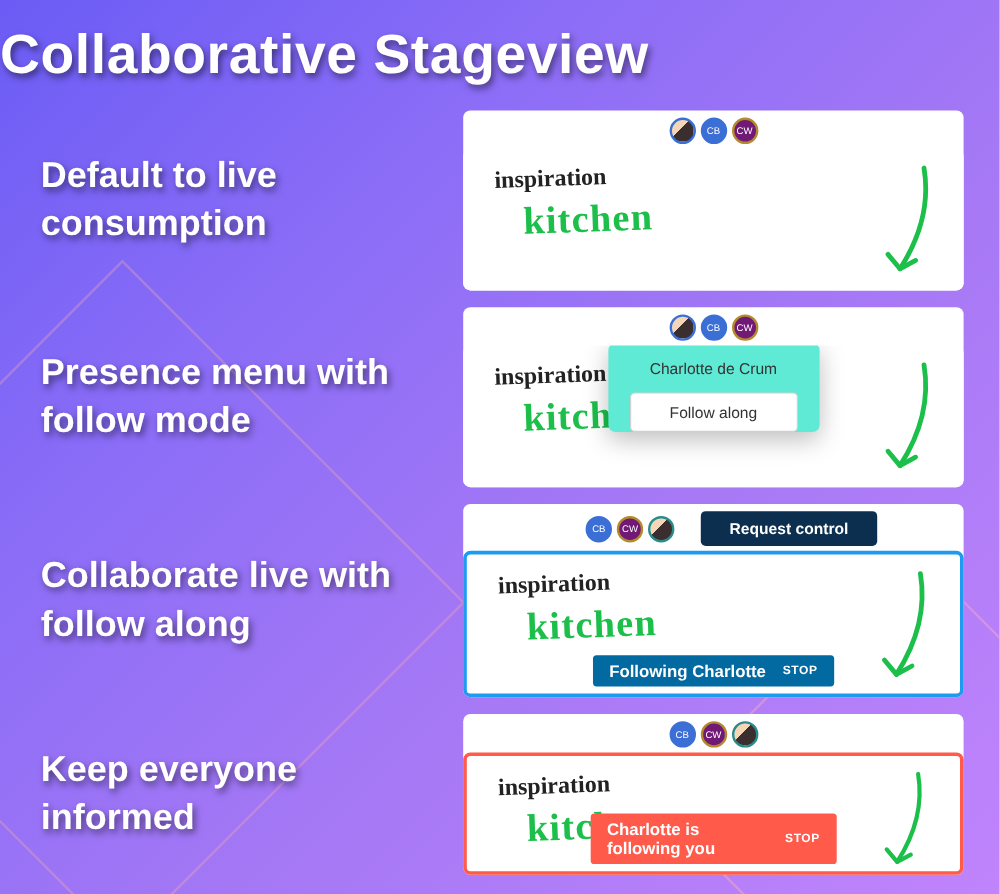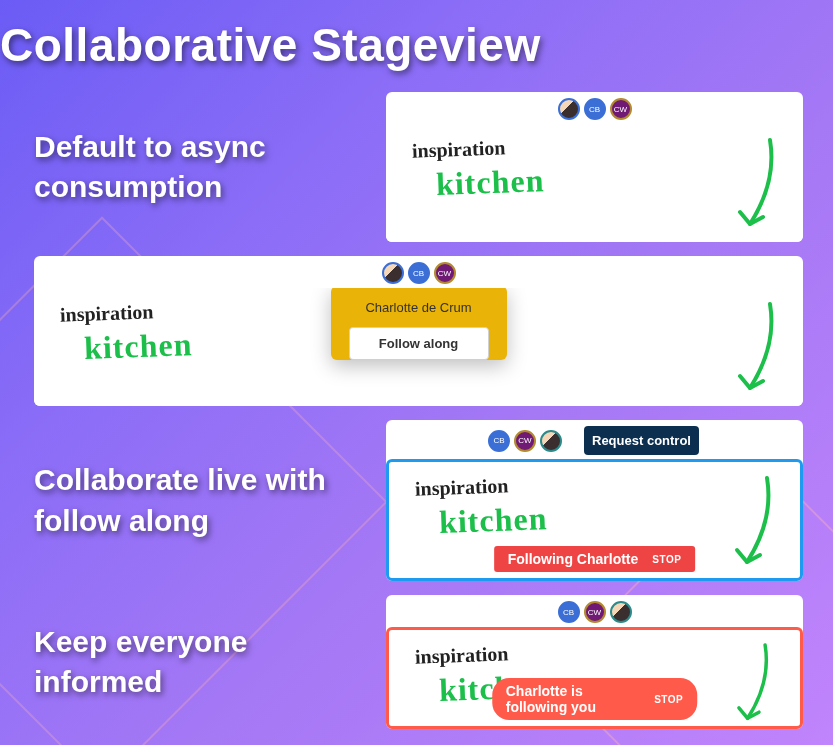--- a/index.html
+++ b/index.html
@@ -122,21 +122,21 @@
 .avatar.teal {
   border-color: #2b8a8a;
   background: linear-gradient(135deg,#f5d7b8 40%, #3b2e2e 40%);
 }
 
 .request-btn {
   background: #0d2f4f;
   color: #fff;
   border: none;
   border-radius: 4px;
-  padding: 7px 8px;
+  padding: 7px 24px;
   font-size: 13px;
   font-weight: 600;
   margin-left: 18px;
 }
 
 .card-outer {
   background: #fff;
   border-radius: 6px;
   overflow: visible;
   position: relative;
@@ -185,101 +185,102 @@
   position: absolute;
   right: 18px;
   top: 8px;
 }
 
 .popover {
   position: absolute;
   top: -2px;
   left: 50%;
   transform: translateX(-50%);
-  background: #eab308;
+  background: #5eead4;
   border-radius: 6px;
   box-shadow: 0 6px 20px rgba(0,0,0,0.25);
   padding: 14px 18px 0;
   width: 176px;
   z-index: 10;
   text-align: center;
 }
 .popover-name {
   font-size: 13px;
   color: #333;
   margin-bottom: 12px;
   font-weight: 500;
 }
 .popover-btn {
   background: #fff;
   border: 1px solid #d0d0d0;
   border-radius: 4px;
   padding: 8px 12px;
   font-size: 13px;
-  font-weight: 700;
+  font-weight: 400;
   width: 100%;
   color: #333;
 }
 
 .status-pill {
   position: absolute;
   bottom: 6px;
   left: 50%;
   transform: translateX(-50%);
   border-radius: 3px;
   display: flex;
   align-items: center;
   gap: 14px;
   padding: 5px 14px;
   color: #fff;
   font-size: 14px;
   font-weight: 700;
   z-index: 5;
 }
-.status-pill.blue { background: #ef4444; }
-.status-pill.red { background: #ff5a4a; border-radius: 17px; }
+.status-pill.blue { background: #0369a1; }
+.status-pill.red { background: #ff5a4a; }
 .status-pill .stop {
   font-size: 10px;
   font-weight: 700;
   letter-spacing: 0.5px;
 }
 
 .canvas-tall { height: 122px; }
 </style>
 </head>
 <body>
 
 <div class="bg-decor"></div>
 
 <h1 class="title">Collaborative Stageview</h1>
 
 <div class="rows">
 
   <div class="row">
-    <div class="row-label">Default to async consumption</div>
+    <div class="row-label">Default to live consumption</div>
     <div class="card-wrap">
       <div class="card-outer">
         <div class="presence-bar">
           <span class="avatar photo"></span>
           <span class="avatar cb">CB</span>
           <span class="avatar cw">CW</span>
         </div>
         <div class="canvas">
           <span class="ink-inspiration">inspiration</span>
           <span class="ink-kitchen">kitchen</span>
           <svg class="arrow" width="60" height="110" viewBox="0 0 60 110">
             <path d="M 45 8 Q 52 50 25 92" stroke="#1bbf49" stroke-width="4" fill="none" stroke-linecap="round"></path>
             <path d="M 15 80 L 25 92 L 38 85" stroke="#1bbf49" stroke-width="4" fill="none" stroke-linecap="round" stroke-linejoin="round"></path>
           </svg>
         </div>
       </div>
     </div>
   </div>
 
   <div class="row">
+    <div class="row-label">Presence menu with follow mode</div>
     <div class="card-wrap">
       <div class="card-outer">
         <div class="presence-bar">
           <span class="avatar photo"></span>
           <span class="avatar cb">CB</span>
           <span class="avatar cw">CW</span>
         </div>
         <div class="canvas">
           <span class="ink-inspiration">inspiration</span>
           <span class="ink-kitchen">kitchen</span>

